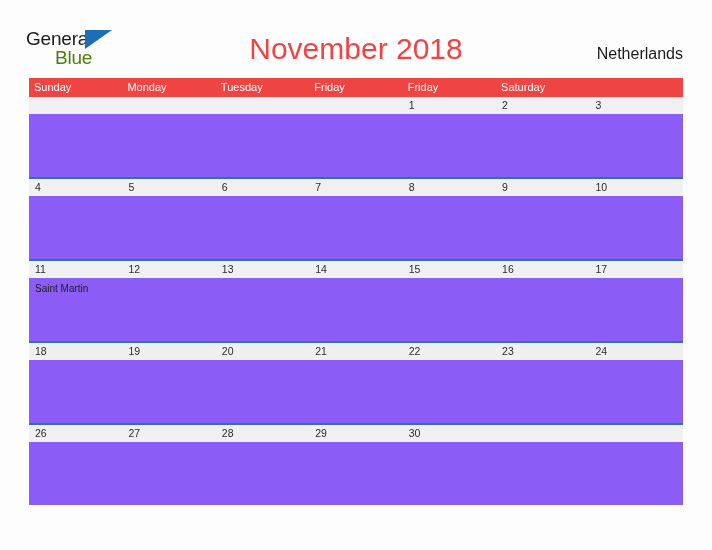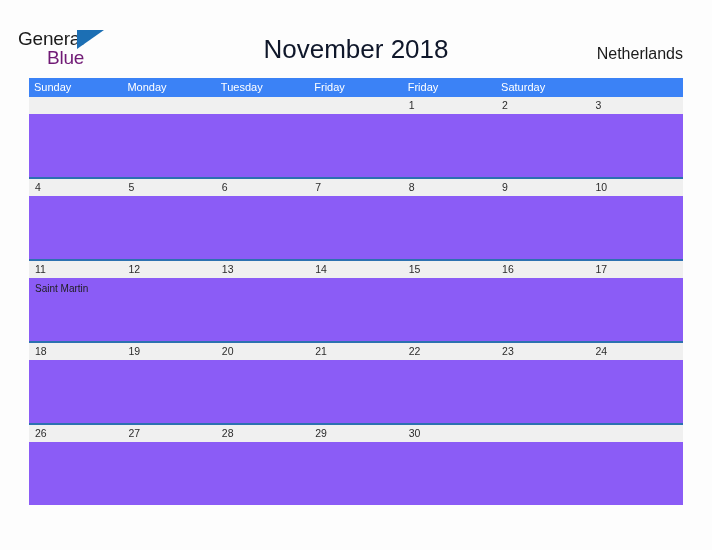--- a/index.html
+++ b/index.html
@@ -25,21 +25,21 @@
   .hdr {
     position: absolute;
     left: 0;
     top: 0;
     width: 712px;
     height: 78px;
   }
 
   .logo {
     position: absolute;
-    left: 18px;
+    left: 26px;
     top: 28px;
     width: 95px;
     height: 42px;
   }
   .logo-general {
     position: absolute;
     left: 0;
     top: 0;
     font-size: 19px;
     line-height: 22px;
@@ -55,34 +55,34 @@
     height: 0;
     border-left: 27px solid #1c6fb4;
     border-bottom: 19px solid transparent;
   }
   .logo-blue {
     position: absolute;
     left: 29px;
     top: 19px;
     font-size: 19px;
     line-height: 22px;
-    color: #701a75;
+    color: #4d7c0f;
     letter-spacing: -0.2px;
     font-family: "Liberation Sans", sans-serif;
   }
 
   .title {
     position: absolute;
     left: 0;
     top: 33px;
     width: 712px;
     text-align: center;
-    font-size: 26px;
+    font-size: 30px;
     line-height: 32px;
-    color: #0f172a;
+    color: #ef4444;
     font-weight: normal;
     font-family: "Liberation Sans", sans-serif;
   }
 
   .country {
     position: absolute;
     right: 29px;
     top: 46px;
     font-size: 16px;
     line-height: 16px;
@@ -96,21 +96,21 @@
     position: absolute;
     left: 29px;
     top: 78px;
     width: 654px;
   }
 
   .weekhead {
     display: flex;
     width: 654px;
     height: 19px;
-    background: #3b82f6;
+    background: #ef4444;
   }
   .weekhead .wh {
     width: 93.43px;
     box-sizing: border-box;
     padding-left: 5px;
     color: #ffffff;
     font-size: 11px;
     line-height: 19px;
     font-family: "Liberation Sans", sans-serif;
     white-space: nowrap;

